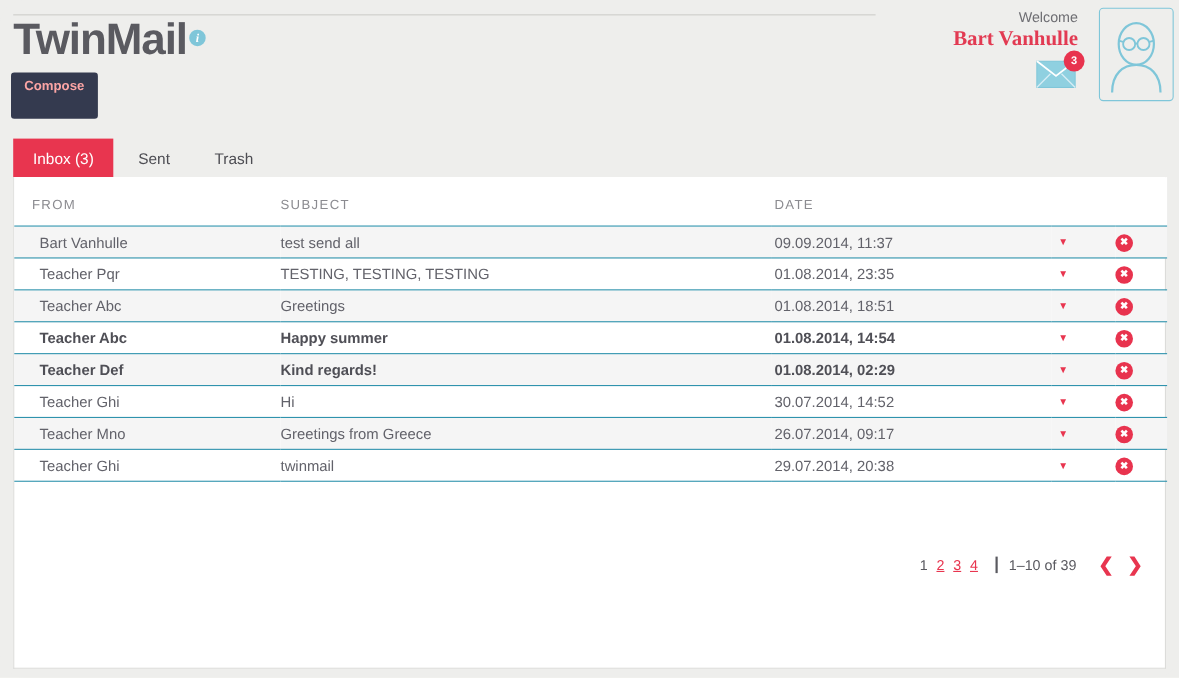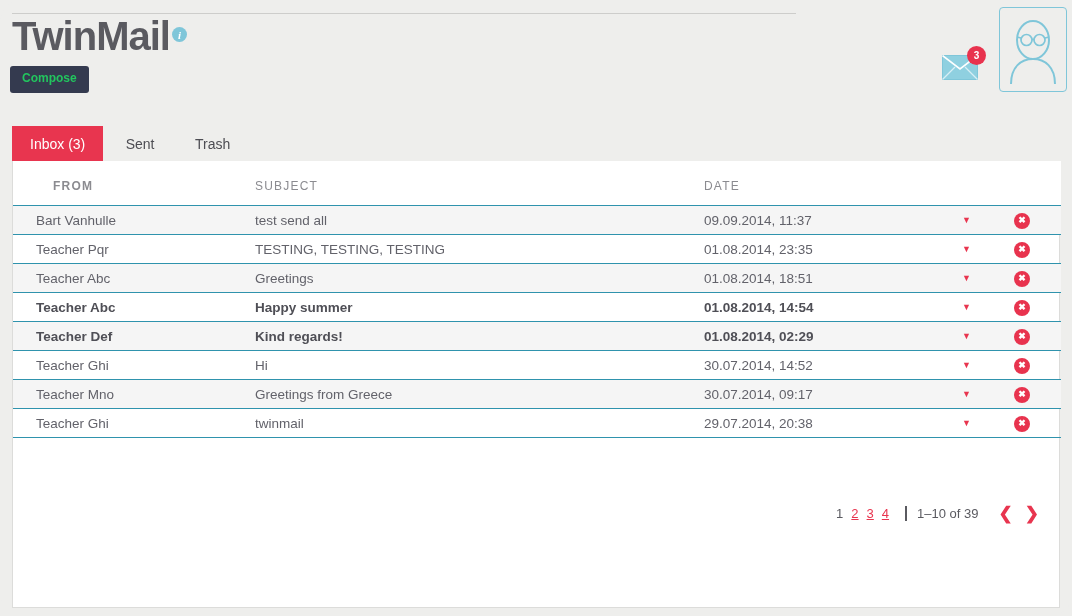--- a/index.html
+++ b/index.html
@@ -68,27 +68,27 @@
     margin-top: 13px;
     margin-left: 2px;
     cursor: pointer;
   }
 
   .compose-btn {
     position: absolute;
     left: 10px;
     top: 66px;
     background: #343a4f;
-    color: #22c55e;
+    color: #fca5a5;
     border: none;
     border-radius: 3px;
     font-family: "Liberation Sans", sans-serif;
     font-size: 12px;
     font-weight: bold;
-    padding: 6px 12px 9px 12px;
+    padding: 6px 12px 24px 12px;
     cursor: pointer;
     line-height: 12px;
   }
 
   
   .welcome-block {
     position: absolute;
     right: 92px;
     top: 8px;
     text-align: right;
@@ -203,21 +203,21 @@
   .mail-table thead th {
     text-align: left;
     font-size: 12px;
     font-weight: normal;
     color: #8b8b90;
     letter-spacing: 1.2px;
     padding: 18px 0 12px 0;
     border-bottom: 1px solid #2f93ad;
     background: #ffffff;
   }
-  .mail-table thead th.h-from { padding-left: 40px; font-weight: bold; }
+  .mail-table thead th.h-from { padding-left: 16px; }
   .mail-table thead th.h-date { padding-left: 3px; margin-left: 34px; }
 
   .mail-table tbody td {
     font-size: 13.5px;
     color: #62626a;
     height: 29px;
     padding: 0;
     border-bottom: 1px solid #2f93ad;
     vertical-align: middle;
   }
@@ -298,20 +298,24 @@
 
   <div class="header">
 
     <div class="brand">
       <span class="brand-title">TwinMail</span>
       <span class="info-icon">i</span>
     </div>
 
     <button class="compose-btn">Compose</button>
 
+    <div class="welcome-block">
+      <div class="welcome-label">Welcome</div>
+      <div class="welcome-name">Bart Vanhulle</div>
+    </div>
 
     <div class="mail-badge-wrap">
       <svg class="envelope" viewBox="0 0 36 25">
         <rect x="0.5" y="0.5" width="35" height="24" fill="#8fd0e0" stroke="#7fc6d9"></rect>
         <path d="M0.5 0.5 L18 14 L35.5 0.5" fill="none" stroke="#ffffff" stroke-width="1.6"></path>
         <path d="M0.5 24.5 L13 12" fill="none" stroke="#d8eef5" stroke-width="1.2"></path>
         <path d="M35.5 24.5 L23 12" fill="none" stroke="#d8eef5" stroke-width="1.2"></path>
       </svg>
       <span class="badge-count">3</span>
     </div>
@@ -393,21 +397,21 @@
           <tr class="">
             <td class="cell-from">Teacher Ghi</td>
             <td class="cell-subject">Hi</td>
             <td class="cell-date">30.07.2014, 14:52</td>
             <td><span class="row-caret">▼</span></td>
             <td><span class="del-btn">✖</span></td>
           </tr>
           <tr class="alt">
             <td class="cell-from">Teacher Mno</td>
             <td class="cell-subject">Greetings from Greece</td>
-            <td class="cell-date">30.07.2014, 09:17</td>
+            <td class="cell-date">26.07.2014, 09:17</td>
             <td><span class="row-caret">▼</span></td>
             <td><span class="del-btn">✖</span></td>
           </tr>
           <tr class="">
             <td class="cell-from">Teacher Ghi</td>
             <td class="cell-subject">twinmail</td>
             <td class="cell-date">29.07.2014, 20:38</td>
             <td><span class="row-caret">▼</span></td>
             <td><span class="del-btn">✖</span></td>
           </tr>

